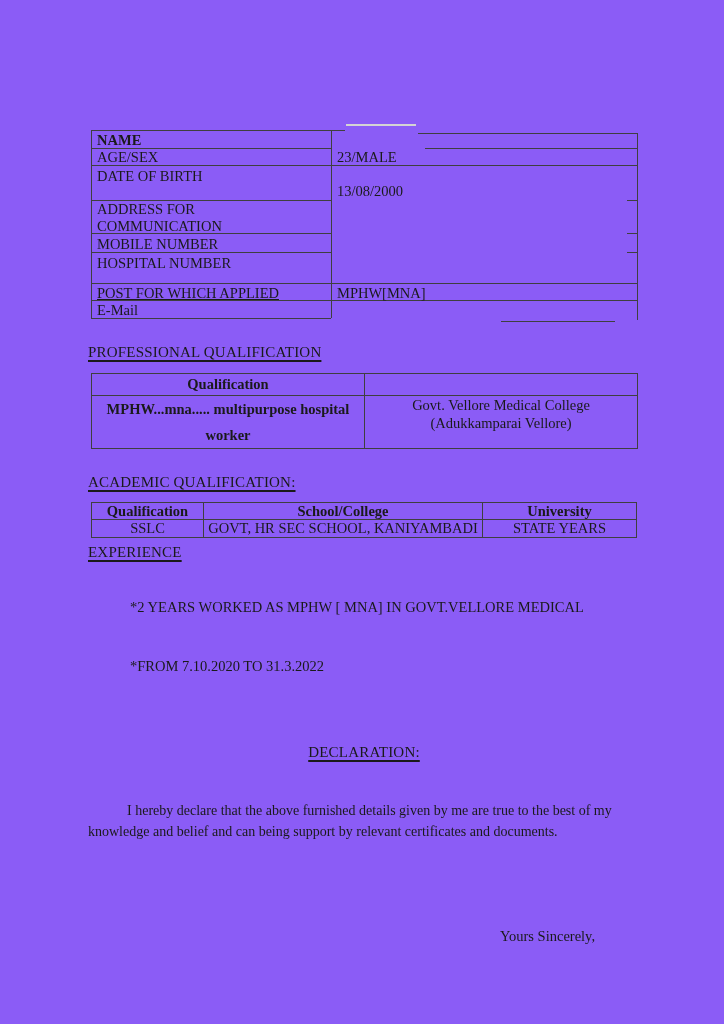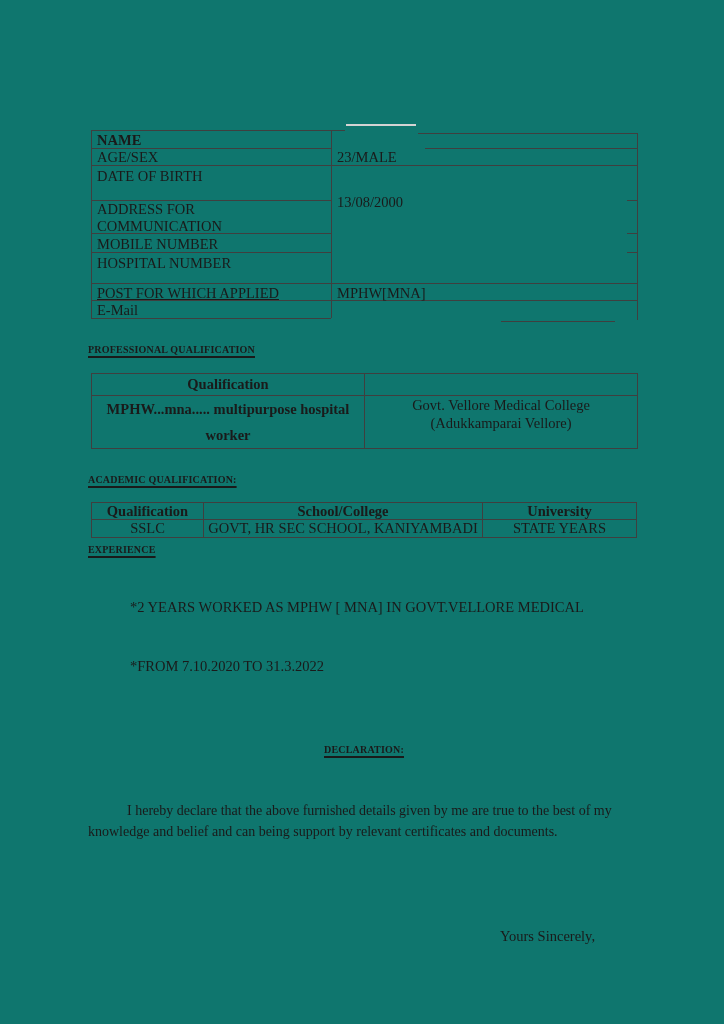--- a/index.html
+++ b/index.html
@@ -4,38 +4,38 @@
 <style>
   html, body {
     margin: 0;
     padding: 0;
     background: #ffffff;
   }
   .page {
     position: relative;
     width: 724px;
     height: 1024px;
-    background: #0f766e;
+    background: #8b5cf6;
     overflow: hidden;
     font-family: "Liberation Serif", "DejaVu Serif", serif;
     color: #1a1a1a;
     -webkit-font-smoothing: antialiased;
   }
   .txt {
     position: absolute;
     font-size: 14.5px;
     line-height: 17px;
     white-space: nowrap;
   }
   .wrap { white-space: normal; }
   .b { font-weight: bold; }
   .heading {
     position: absolute;
-    font-size: 10px;
-    font-weight: bold;
+    font-size: 15px;
+    font-weight: normal;
     text-decoration: underline;
     text-decoration-thickness: 1.5px;
     text-underline-offset: 3px;
     letter-spacing: 0.2px;
     white-space: nowrap;
   }
   
   .hl { position: absolute; height: 1px; background: #3f3f3f; }
   .vl { position: absolute; width: 1px; background: #3f3f3f; }
   .artifact { position: absolute; height: 2px; background: #d4d4d4; }
@@ -107,21 +107,21 @@
     <div class="txt b" style="left:97px; top:132px;">NAME</div>
     <div class="txt" style="left:97px; top:149px;">AGE/SEX</div>
     <div class="txt" style="left:97px; top:168px;">DATE OF BIRTH</div>
     <div class="txt wrap" style="left:97px; top:201px; width:145px;">ADDRESS FOR COMMUNICATION</div>
     <div class="txt" style="left:97px; top:236px;">MOBILE NUMBER</div>
     <div class="txt" style="left:97px; top:255px;">HOSPITAL NUMBER</div>
     <div class="txt" style="left:97px; top:285px;text-decoration:underline;">POST FOR WHICH APPLIED</div>
     <div class="txt" style="left:97px; top:302px;">E-Mail</div>
 
     <div class="txt" style="left:337px; top:149px;">23/MALE</div>
-    <div class="txt" style="left:337px; top:194px;">13/08/2000</div>
+    <div class="txt" style="left:337px; top:183px;">13/08/2000</div>
     <div class="txt" style="left:337px; top:285px;">MPHW[MNA]</div>
   </div>
 
   <div class="heading" style="left:88px; top:344px;">PROFESSIONAL QUALIFICATION</div>
 
   <table class="doc prof-table">
     <colgroup>
         <col style="width:273px">
         <col style="width:273px">
       </colgroup>

